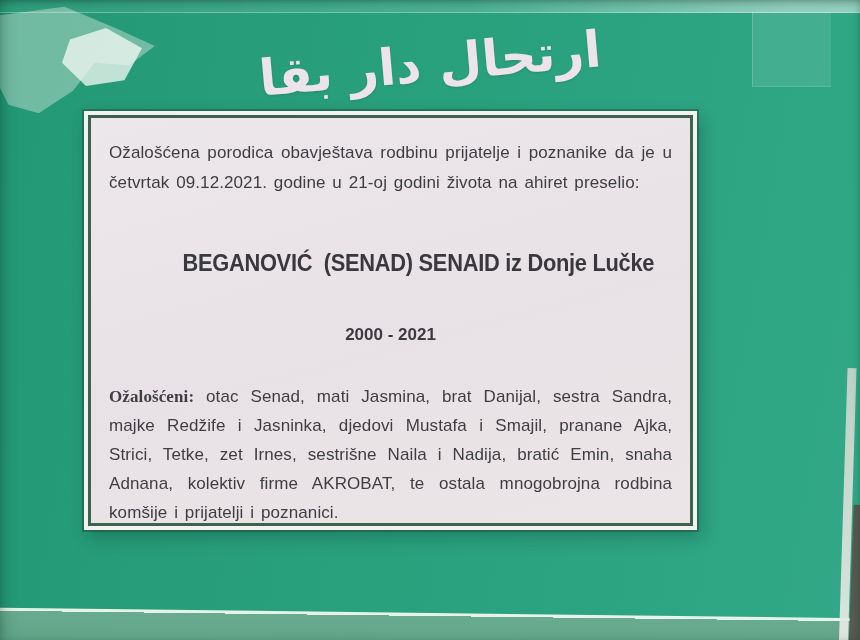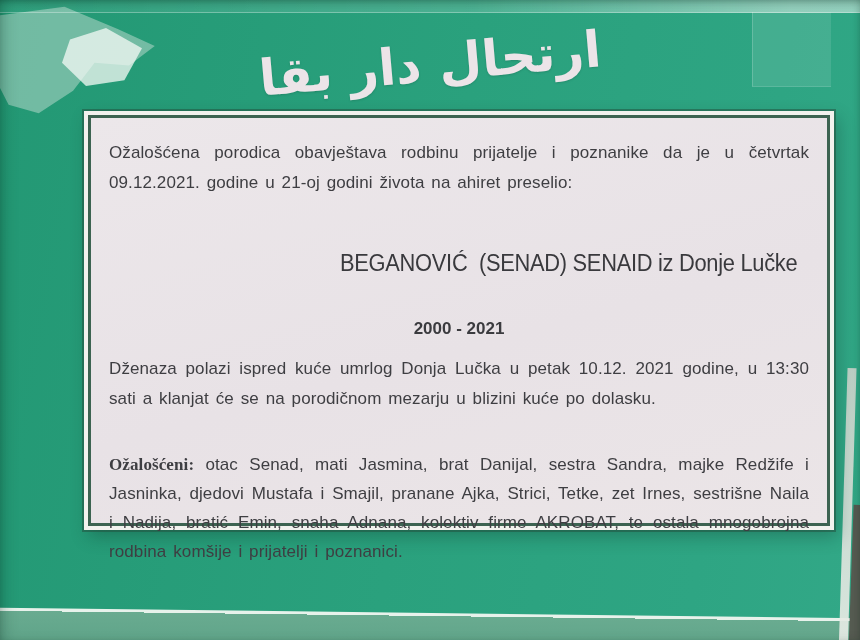--- a/index.html
+++ b/index.html
@@ -34,41 +34,41 @@
   }
   .calligraphy{
     position:absolute;left:240px;top:14px;width:380px;height:100px;z-index:1;
     display:flex;align-items:center;justify-content:center;
     font-family:"DejaVu Sans",sans-serif;font-weight:bold;font-size:50px;
     color:#ece4e8;direction:rtl;transform:rotate(-5deg);
     text-shadow:0 1px 2px rgba(20,80,60,.25);
     white-space:nowrap;
   }
   .sheet{
-    position:absolute;left:84px;top:111px;width:750px;height:419px;z-index:5;
+    position:absolute;left:84px;top:111px;width:613px;height:419px;z-index:5;
     background:#f2f2ee;
     box-shadow:0 0 0 2px rgba(33,78,60,.50), 4px 7px 16px rgba(12,48,36,.30);
   }
   .frame{
     position:absolute;inset:4px;border:3px solid #3c6351;
     background:linear-gradient(165deg,#ece7ea 0%,#e8e2e6 55%,#ebe5e7 100%);
     padding:20px 18px 0 18px;box-sizing:border-box;
   }
   .frame p{margin:0;color:#3e3e42;}
   .intro,.funeral,.mourners{
     font-size:17px;line-height:30px;text-align:justify;
     letter-spacing:.1px;word-spacing:2px;
   }
   .name{
-    margin-top:14px;text-align:right;line-height:34px;white-space:pre;
-    font-weight:normal;font-size:23px;color:#39393d;letter-spacing:-.3px;
+    margin-top:14px;text-align:left;line-height:34px;white-space:pre;
+    font-weight:bold;font-size:23px;color:#39393d;letter-spacing:-.3px;
   }
   .name span{display:inline-block;transform:scaleX(.95);transform-origin:center;}
   .years{
-    margin-top:4px;text-align:center;line-height:22px;
+    margin-top:10px;text-align:center;line-height:22px;
     font-weight:bold;font-size:17px;color:#3b3b3f;
   }
   .funeral{margin-top:14px !important;}
   .mourners{margin-top:36px !important;line-height:29px !important;}
   .mourners .bold{font-weight:bold;font-family:Liberation Serif, serif;}
   .bottom-band{
     position:absolute;left:-10px;top:613px;width:880px;height:40px;z-index:3;
     transform:rotate(0.7deg);
     background:linear-gradient(180deg,#e7f2eb 0px,#e7f2eb 3px,#69ab90 3px,#62a68b 60%,#5da287 100%);
   }
@@ -103,21 +103,20 @@
     <div class="sheet">
       <div class="frame">
         <p class="intro">Ožalošćena porodica  obavještava rodbinu prijatelje i poznanike da je u četvrtak 09.12.2021. godine u 21-oj godini života na ahiret preselio:</p>
 
         <div class="name">
           <span>BEGANOVIĆ  (SENAD) SENAID iz Donje Lučke</span>
         </div>
 
         <div class="years">2000 - 2021</div>
 
-        <p class="funeral">Dženaza polazi ispred kuće umrlog Donja Lučka u petak 10.12. 2021 godine, u 13:30 sati a klanjat će se na porodičnom mezarju u blizini kuće po dolasku.</p>
 
         <p class="mourners"><span class="bold">Ožalošćeni:</span><span> otac Senad, mati Jasmina, brat Danijal, sestra Sandra, majke Redžife i Jasninka, djedovi Mustafa i Smajil, pranane Ajka, Strici, Tetke, zet Irnes, sestrišne Naila i Nadija, bratić Emin, snaha Adnana, kolektiv firme AKROBAT, te ostala mnogobrojna rodbina komšije i prijatelji i poznanici.</span></p>
       </div>
     </div>
 
     <div class="bottom-band"></div>
     <div class="dark-corner"></div>
     <div class="right-strip"></div>
     <div class="vignette"></div>
   </div>

